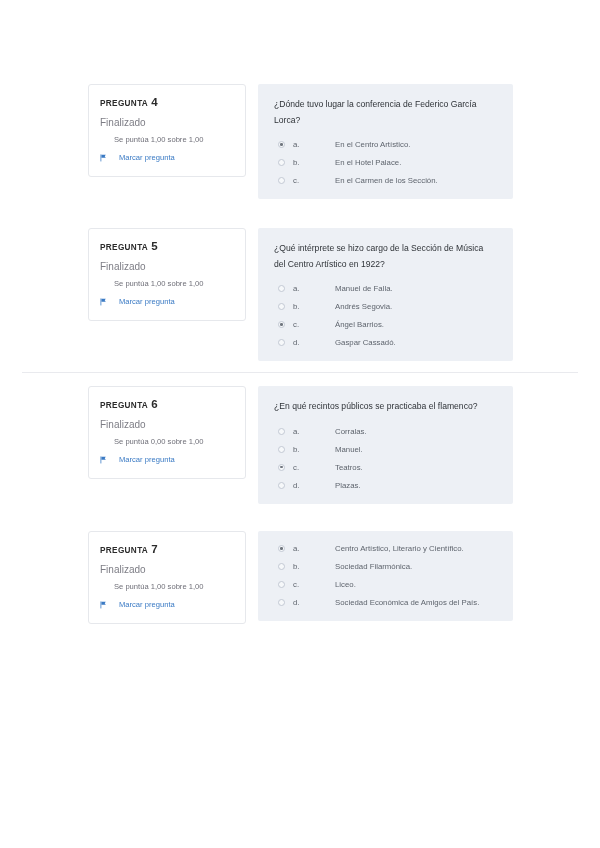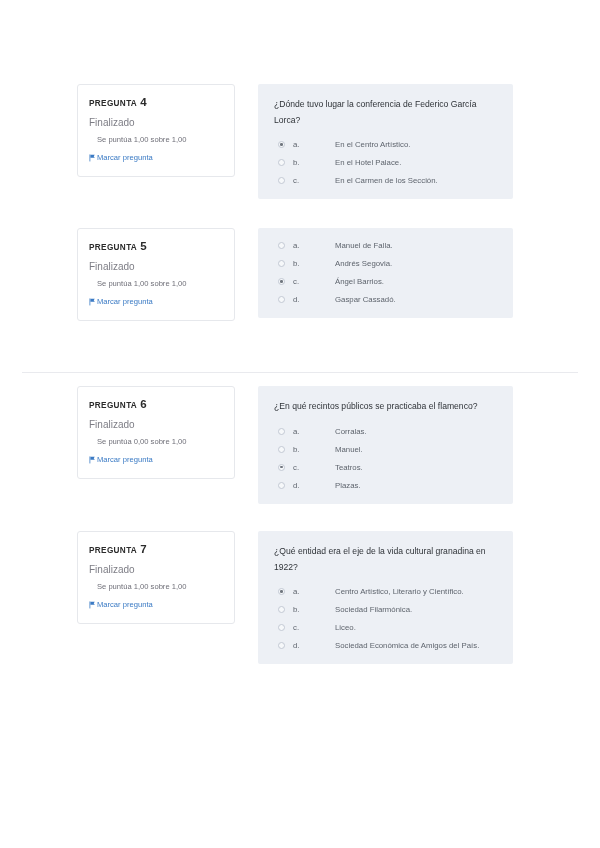--- a/index.html
+++ b/index.html
@@ -19,21 +19,21 @@
     height: 848px;
     overflow: hidden;
   }
   .qblock {
     position: absolute;
     left: 0;
     width: 600px;
   }
   .qinfo {
     position: absolute;
-    left: 77px;
+    left: 88px;
     top: 0;
     width: 158px;
     background: #ffffff;
     border: 1px solid #e6e8ec;
     border-radius: 3px;
     box-sizing: border-box;
     padding: 12px 11px 13px 11px;
   }
   .qinfo-title {
     font-size: 8.2px;
@@ -52,26 +52,26 @@
   .qinfo-state {
     font-size: 10px;
     color: #7d7d85;
     line-height: 10px;
     margin: 0 0 7px 0;
   }
   .qinfo-grade {
     font-size: 7.6px;
     color: #6f6f78;
     line-height: 10px;
-    margin: 0 0 8px 8px;
+    margin: 0 0 8px 14px;
   }
   .qinfo-flaglink {
     display: flex;
     align-items: center;
-    gap: 1px;
+    gap: 12px;
     font-size: 7.6px;
     color: #3a7ac4;
     line-height: 10px;
     cursor: pointer;
     text-decoration: none;
   }
   .flag-icon {
     display: inline-block;
     width: 7px;
     height: 8px;
@@ -199,20 +199,21 @@
             <span class="flag-icon">
               <svg viewBox="0 0 8 9" xmlns="http://www.w3.org/2000/svg">
                 <path d="M1 0.5 L1 8.5" stroke="#3a7ac4" stroke-width="0.9" fill="none"></path>
                 <path d="M1.6 0.9 L6.6 0.9 L5.4 2.6 L6.6 4.3 L1.6 4.3 Z" fill="#3a7ac4"></path>
               </svg>
             </span>
             <span>Marcar pregunta</span>
           </a>
         </div>
         <div class="qcontent">
+          <div class="qtext">¿Qué intérprete se hizo cargo de la Sección de Música del Centro Artístico en 1922?</div>
           <ul class="answers">
             <li class="answer">
               <span class="radio"></span>
               <span class="answer-letter">a.</span>
               <span class="answer-text">Manuel de Falla.</span>
             </li>
             <li class="answer">
               <span class="radio"></span>
               <span class="answer-letter">b.</span>
               <span class="answer-text">Andrés Segovia.</span>
@@ -280,21 +281,20 @@
             <span class="flag-icon">
               <svg viewBox="0 0 8 9" xmlns="http://www.w3.org/2000/svg">
                 <path d="M1 0.5 L1 8.5" stroke="#3a7ac4" stroke-width="0.9" fill="none"></path>
                 <path d="M1.6 0.9 L6.6 0.9 L5.4 2.6 L6.6 4.3 L1.6 4.3 Z" fill="#3a7ac4"></path>
               </svg>
             </span>
             <span>Marcar pregunta</span>
           </a>
         </div>
         <div class="qcontent">
-          <div class="qtext">¿Qué entidad era el eje de la vida cultural granadina en 1922?</div>
           <ul class="answers">
             <li class="answer">
               <span class="radio checked"></span>
               <span class="answer-letter">a.</span>
               <span class="answer-text">Centro Artístico, Literario y Científico.</span>
             </li>
             <li class="answer">
               <span class="radio"></span>
               <span class="answer-letter">b.</span>
               <span class="answer-text">Sociedad Filarmónica.</span>

